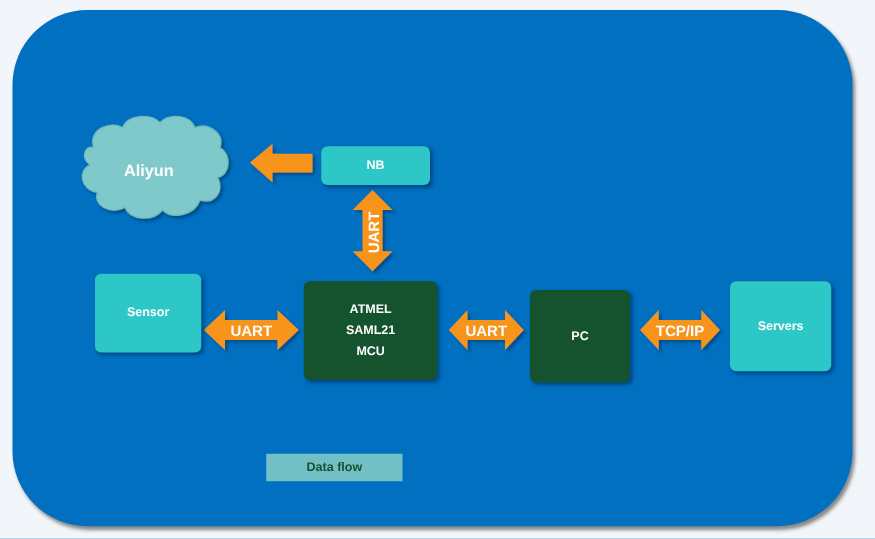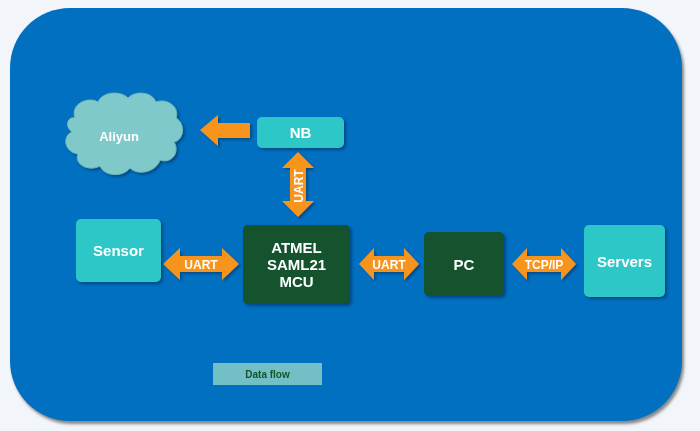--- a/index.html
+++ b/index.html
@@ -1,18 +1,18 @@
 <!DOCTYPE html>
 <html><head>
 <meta charset="utf-8">
 <style>
   html, body { margin:0; padding:0; }
   body { width:700px; height:431px; background:#f2f5f9; position:relative; overflow:hidden; font-family:"Liberation Sans", sans-serif; }
   .panel { position:absolute; left:10px; top:8px; width:672px; height:413px; background:#0170c1; border-radius:60px; box-shadow:2px 3px 3px rgba(90,90,90,0.7); }
-  .box { position:absolute; display:flex; align-items:center; justify-content:center; text-align:center; color:#fff; font-weight:bold; font-size:15px; line-height:17px; border-radius:5px; box-shadow:2px 2px 3px rgba(0,40,90,0.55); }
+  .box { position:absolute; display:flex; align-items:center; justify-content:center; text-align:center; color:#fff; font-weight:bold; font-size:10px; line-height:17px; border-radius:5px; box-shadow:2px 2px 3px rgba(0,40,90,0.55); }
   .teal { background:#2ec7c7; }
   .green { background:#14532d; }
   .label-box { position:absolute; left:213px; top:363px; width:109px; height:22px; background:#72c0c6; color:#14532d; font-weight:bold; font-size:10px; display:flex; align-items:center; justify-content:center; }
   svg { position:absolute; left:0; top:0; }
   .arrow-text { fill:#fff; font-weight:bold; font-size:12px; font-family:"Liberation Sans", sans-serif; }
 </style>
 </head>
 <body>
 
 <div class="panel"></div>
@@ -53,21 +53,21 @@
 <div class="box teal" style="left:76px; top:219px; width:85px; height:63px;">
   <span>Sensor</span>
 </div>
 
 <div class="box green" style="left:243px; top:225px; width:107px; height:79px; flex-direction:column;">
   <span>ATMEL</span>
   <span>SAML21</span>
   <span>MCU</span>
 </div>
 
-<div class="box green" style="left:424px; top:232px; width:80px; height:64px;align-items:center;">
+<div class="box green" style="left:424px; top:232px; width:80px; height:74px;align-items:center;">
   <span>PC</span>
 </div>
 
 <div class="box teal" style="left:584px; top:225px; width:81px; height:72px;">
   <span>Servers</span>
 </div>
 
 <div class="label-box">
   <span>Data flow</span>
 </div>

